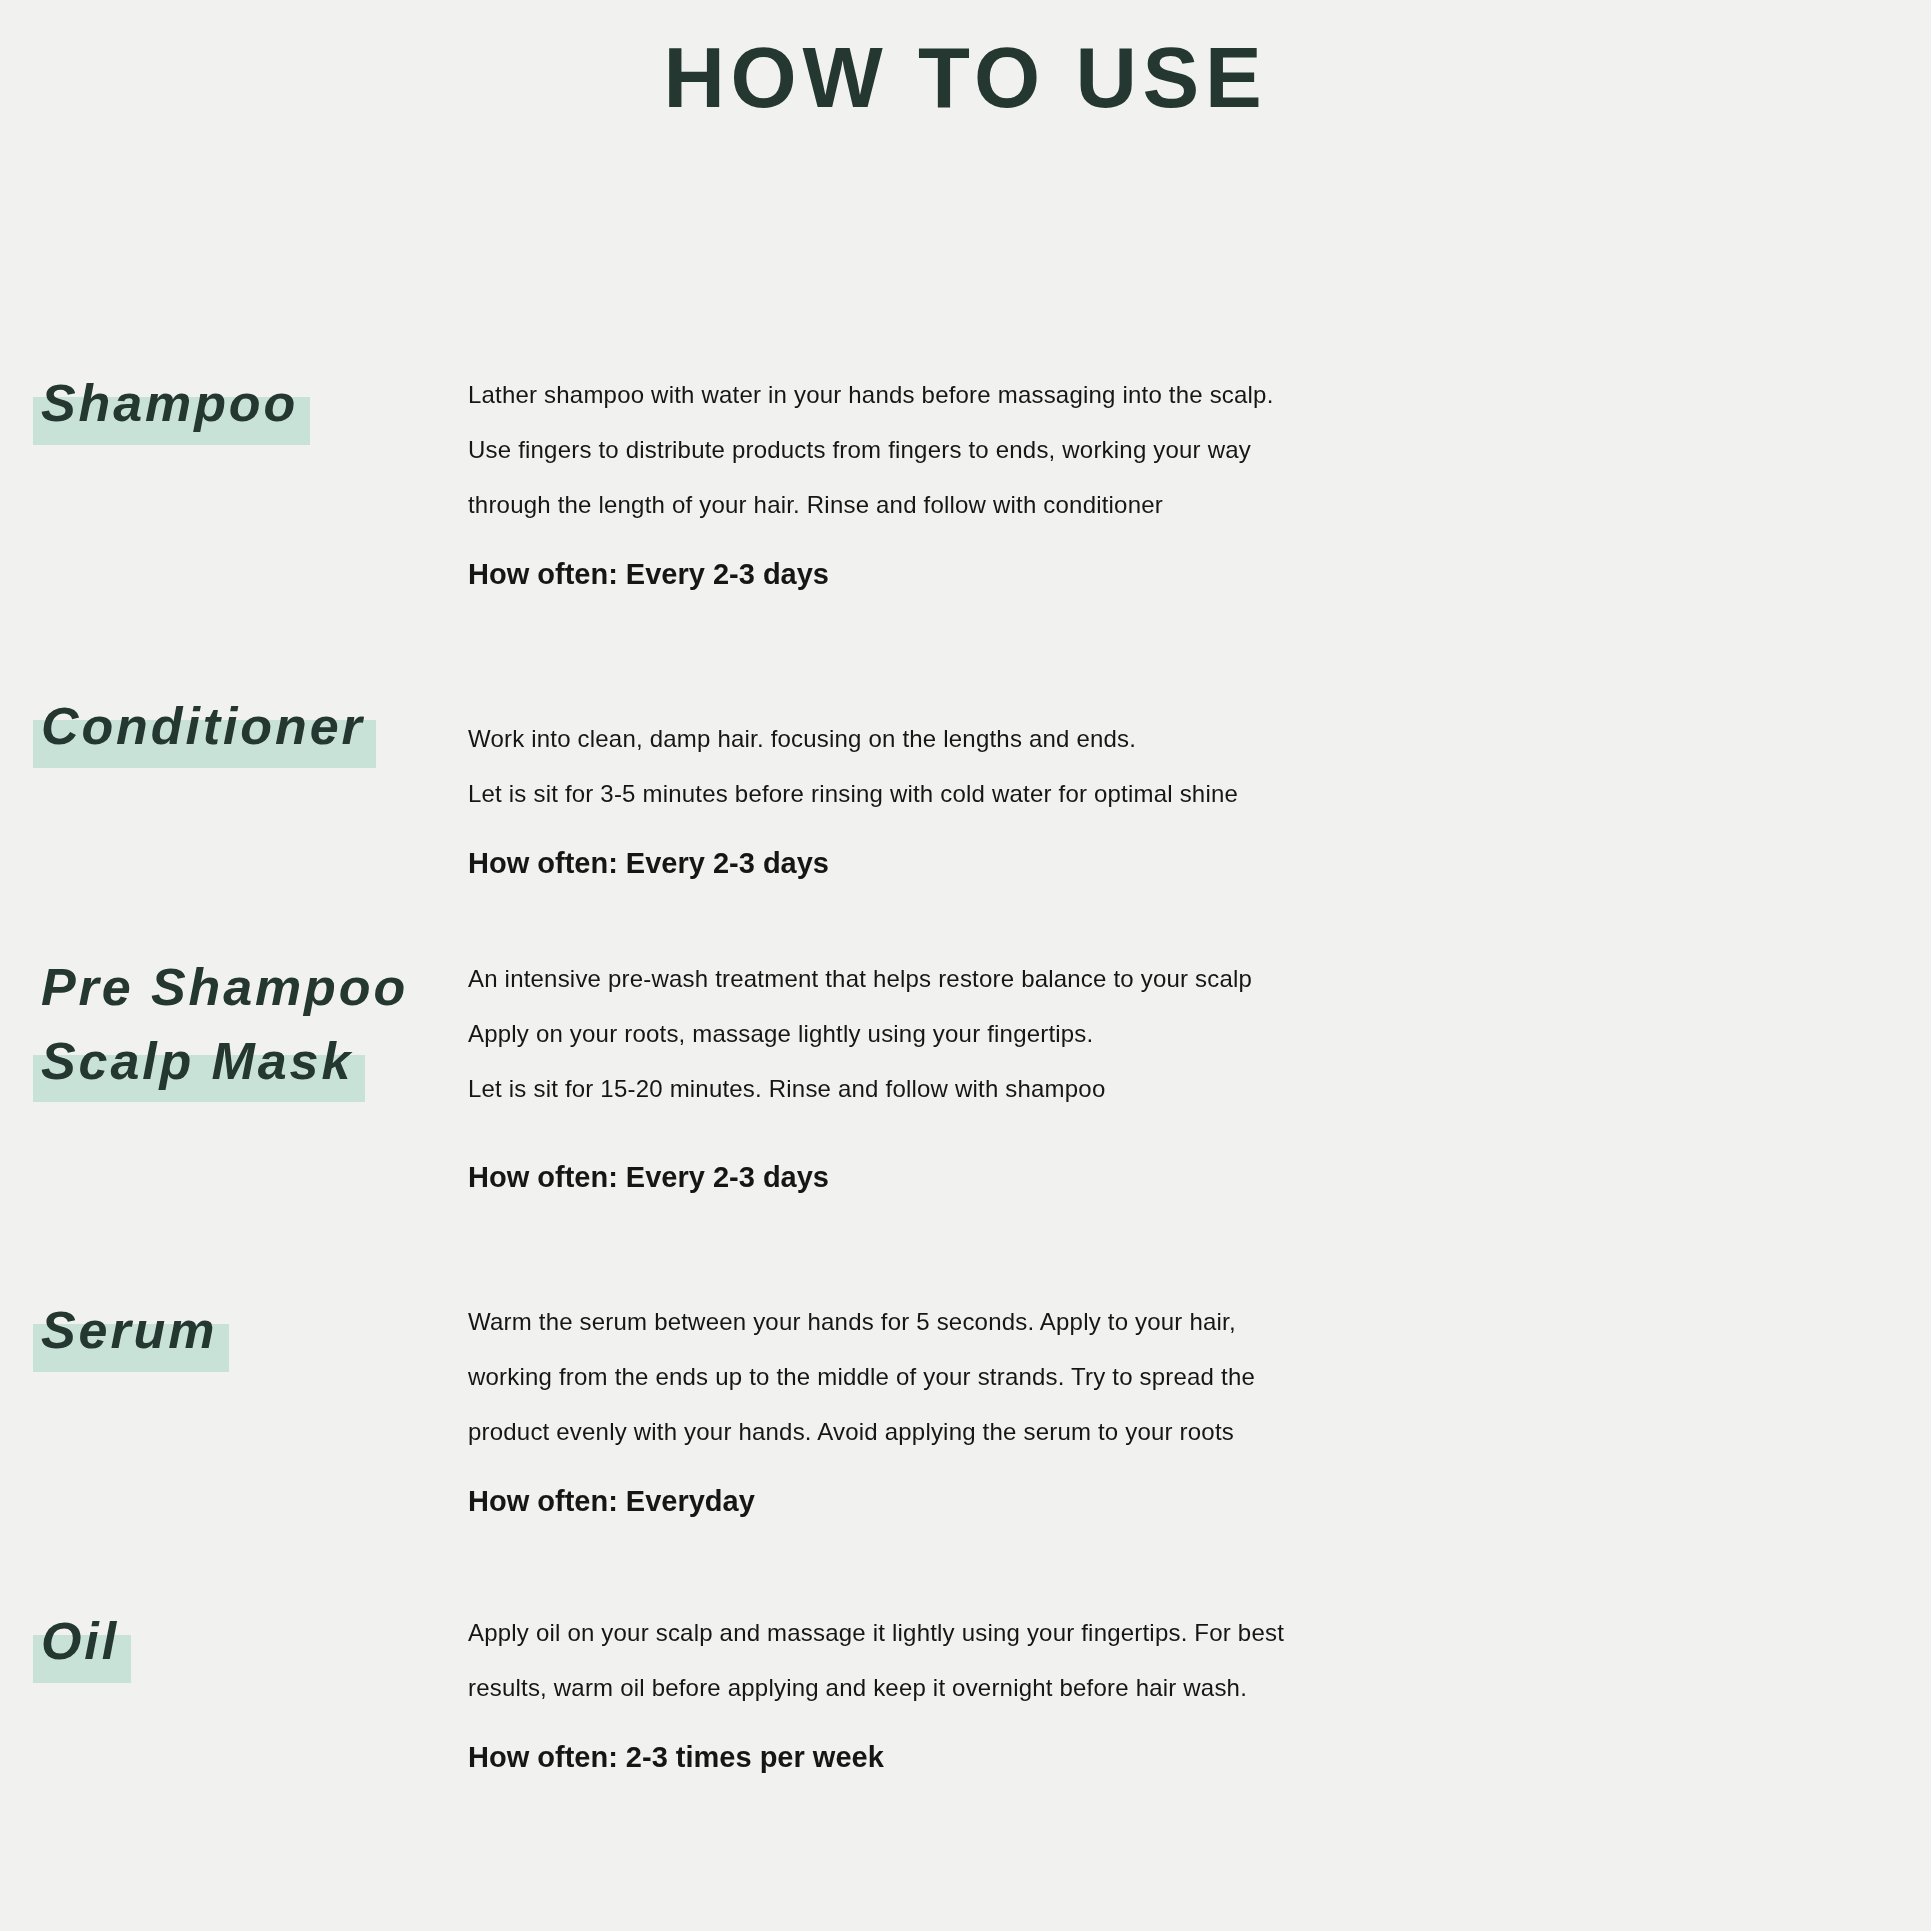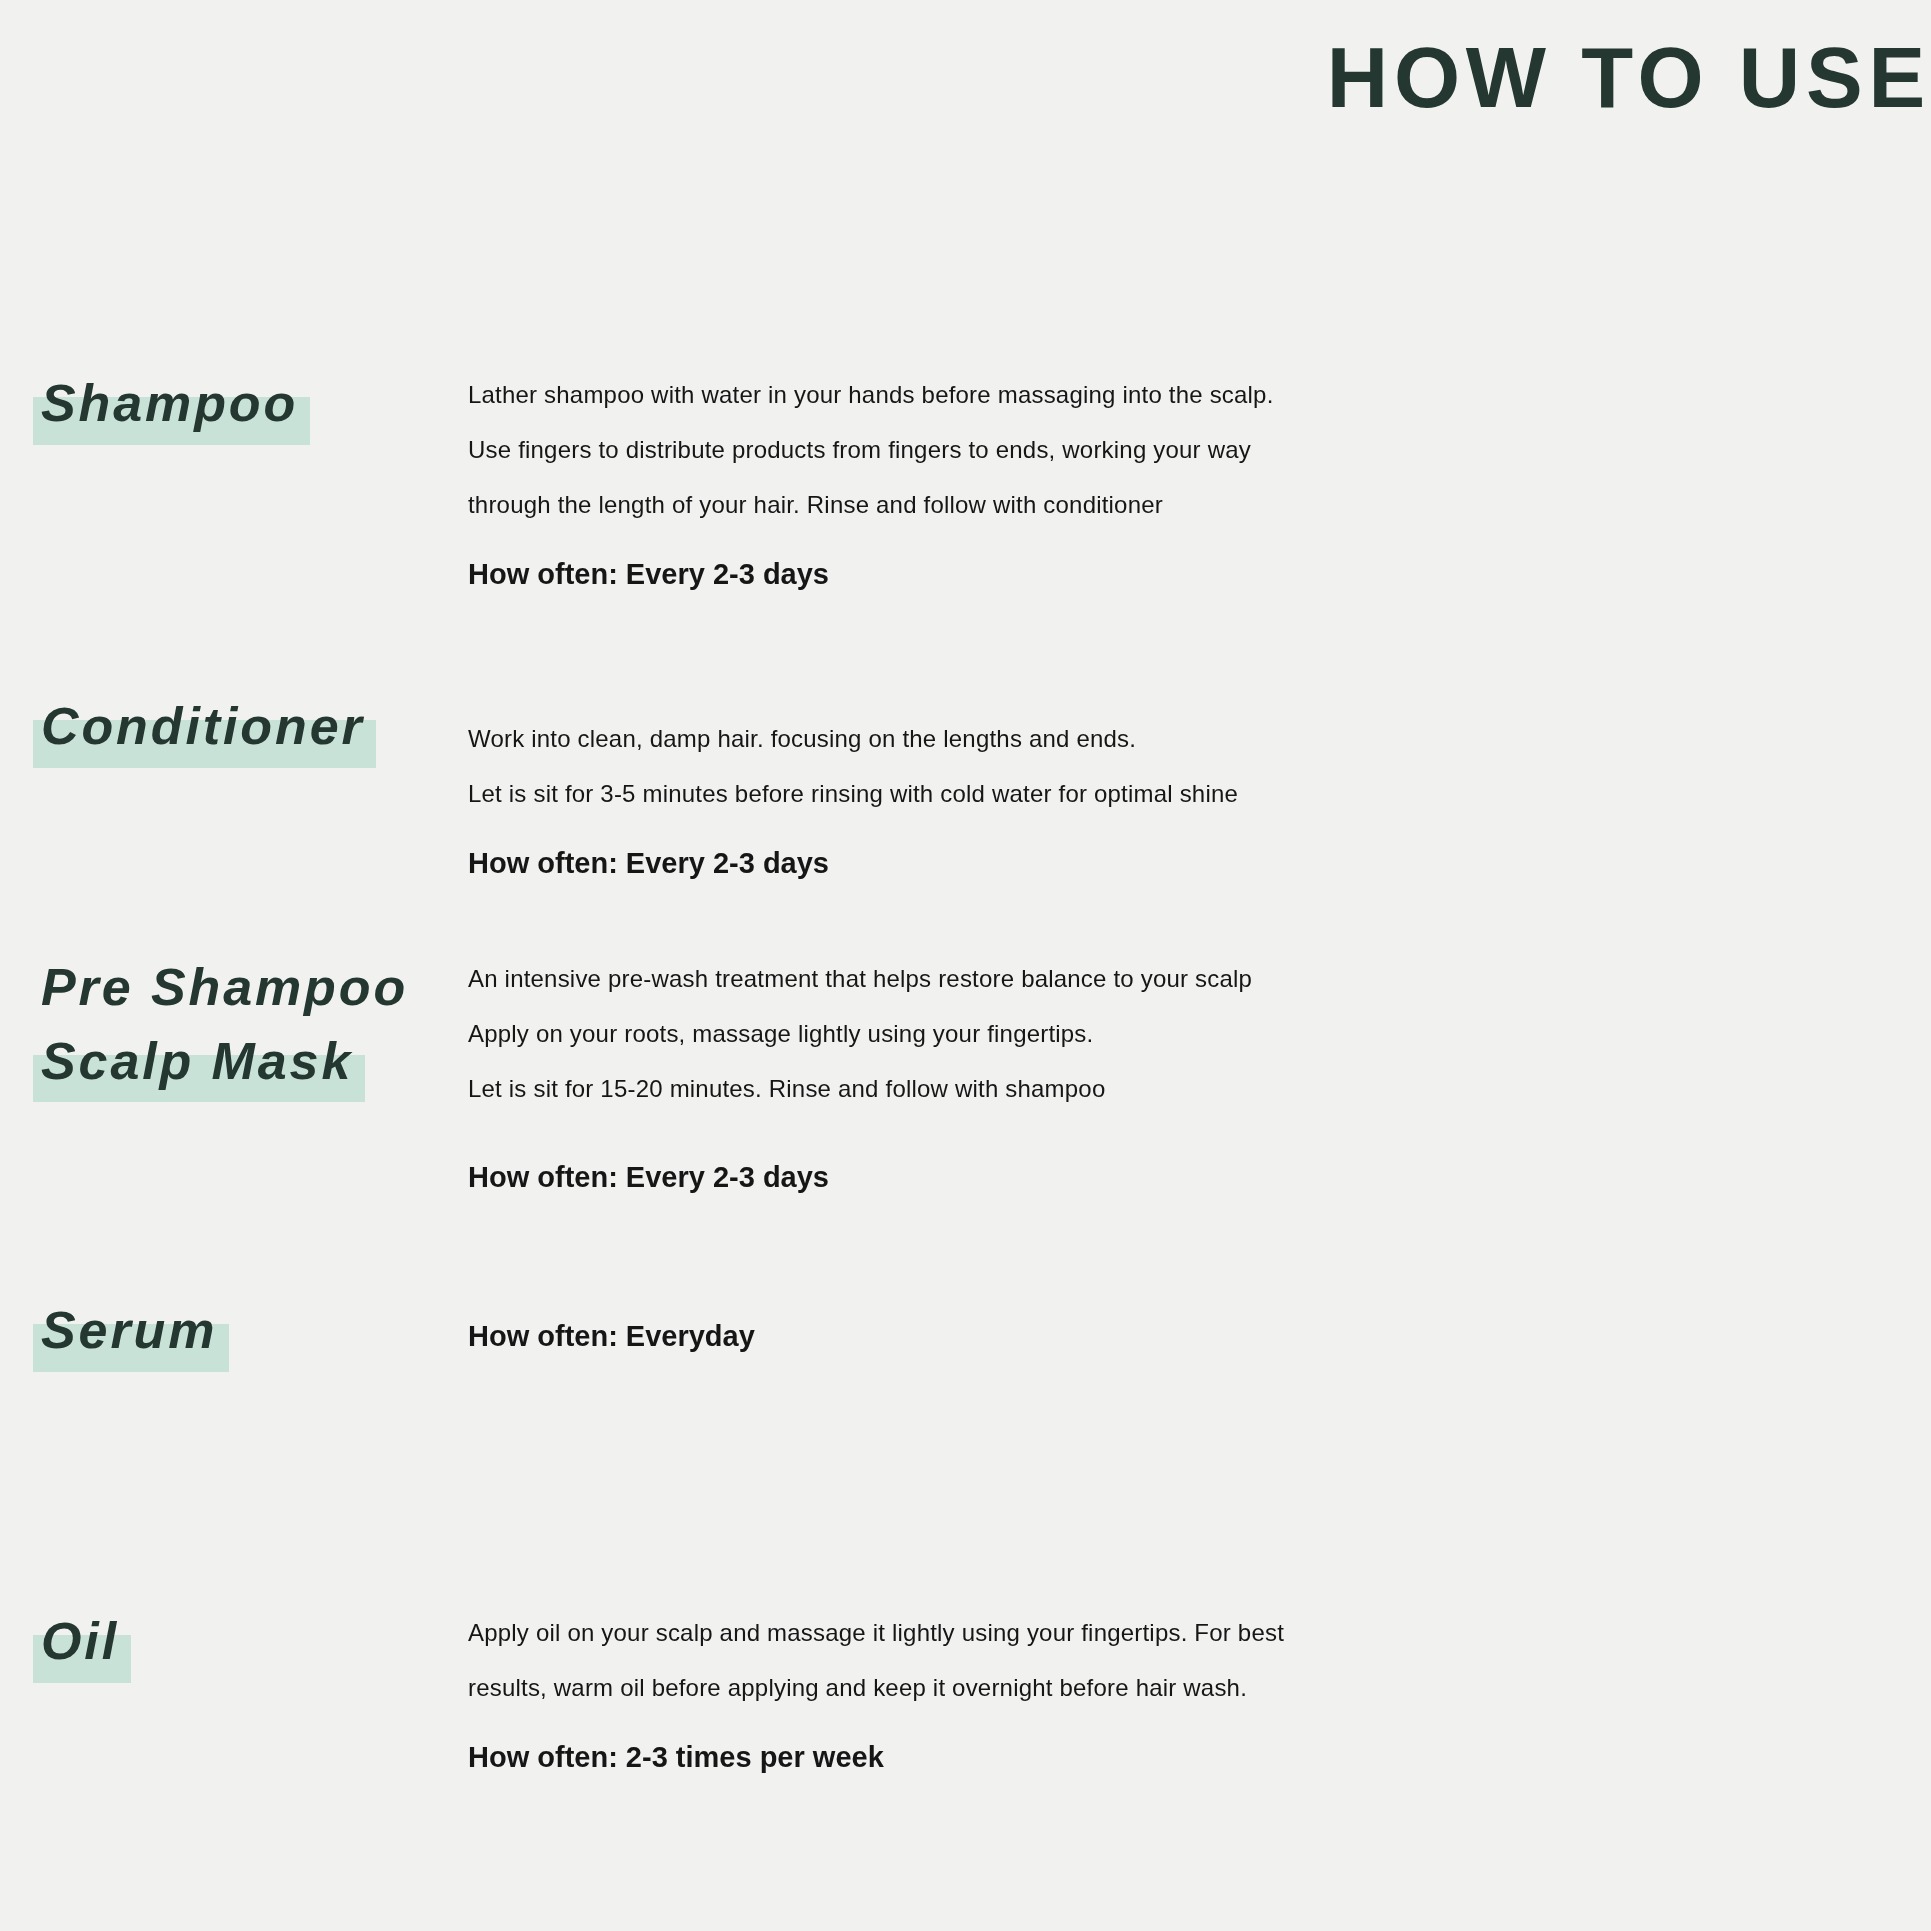--- a/index.html
+++ b/index.html
@@ -12,21 +12,21 @@
   body{background:var(--background,#f1f2f0);font-family:"Liberation Sans",sans-serif;}
   .canvas{
     position:relative;
     width:1931px;height:1931px;
     background:var(--background,#f1f2f0);
     overflow:hidden;
   }
   
   .title-line{
     position:absolute;left:0;right:0;
-    margin:0;text-align:right;
+    margin:0;text-align:center;
     color:var(--heading,#243730);
     font-weight:700;font-size:85px;line-height:1.15;
     letter-spacing:5.8px;
     font-family:"Liberation Sans",sans-serif;
   }
   .title-1{top:29px;}
   .title-2{top:172px;}
   
   .hl{position:relative;z-index:0;white-space:nowrap;}
   .hl::before{
@@ -104,20 +104,23 @@
       <p class="body">An intensive pre-wash treatment that helps restore balance to your scalp
 Apply on your roots, massage lightly using your fingertips.
 Let is sit for 15-20 minutes. Rinse and follow with shampoo</p>
       <p class="freq">How often: Every 2-3 days</p>
     </div>
   </section>
 
   <section class="row s4">
     <h2 class="label"><span class="hl">Serum</span></h2>
     <div class="content">
+      <p class="body">Warm the serum between your hands for 5 seconds. Apply to your hair,
+working from the ends up to the middle of your strands. Try to spread the
+product evenly with your hands. Avoid applying the serum to your roots</p>
       <p class="freq">How often: Everyday</p>
     </div>
   </section>
 
   <section class="row s5">
     <h2 class="label"><span class="hl">Oil</span></h2>
     <div class="content">
       <p class="body">Apply oil on your scalp and massage it lightly using your fingertips. For best
 results, warm oil before applying and keep it overnight before hair wash.</p>
       <p class="freq">How often: 2-3 times per week</p>

